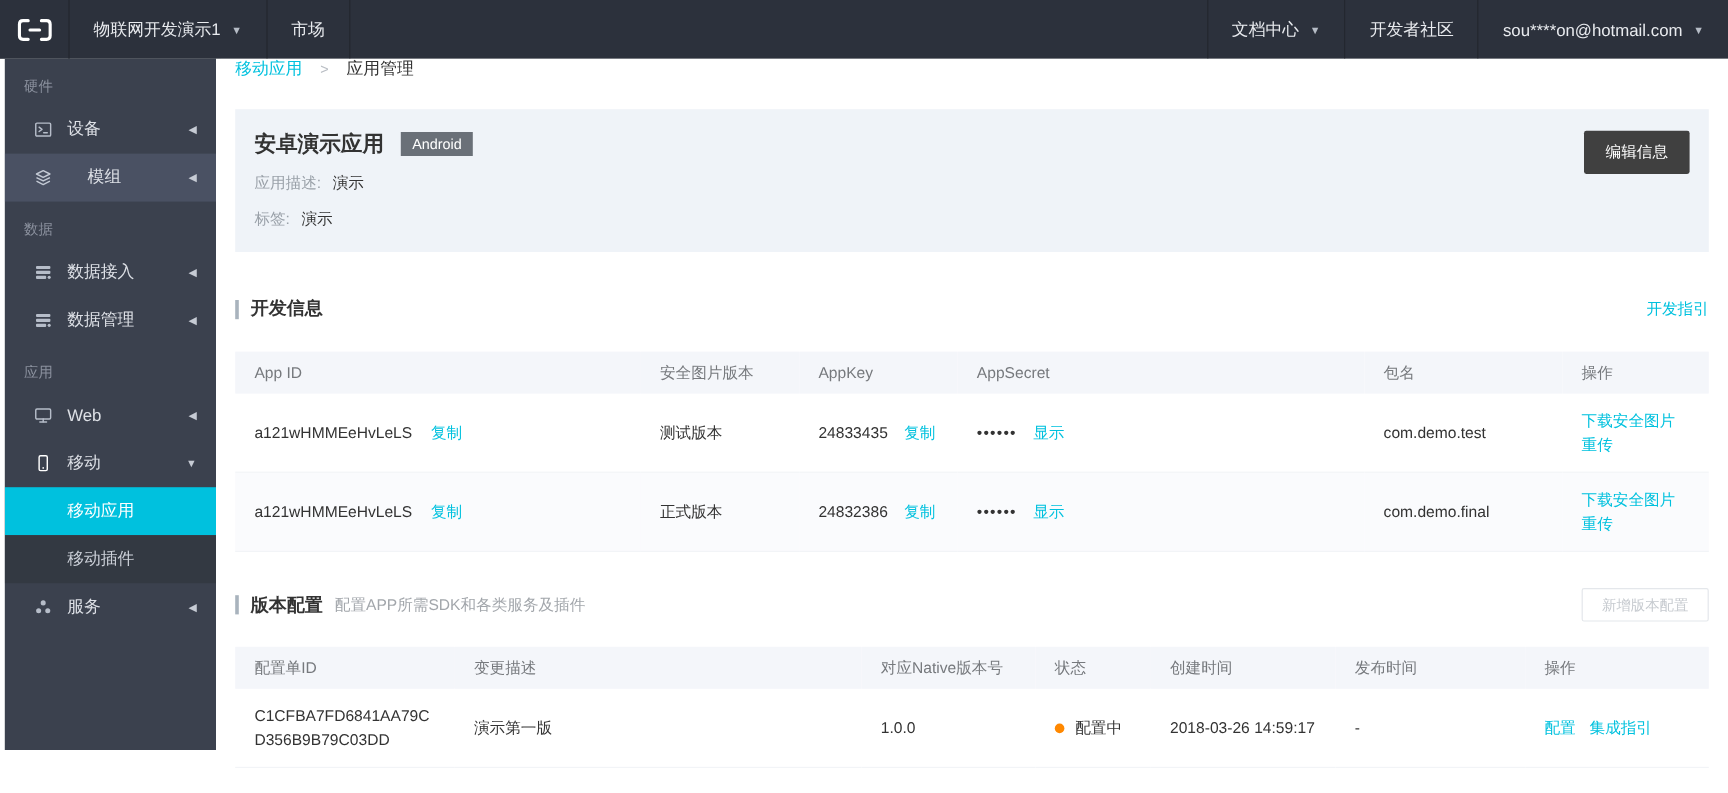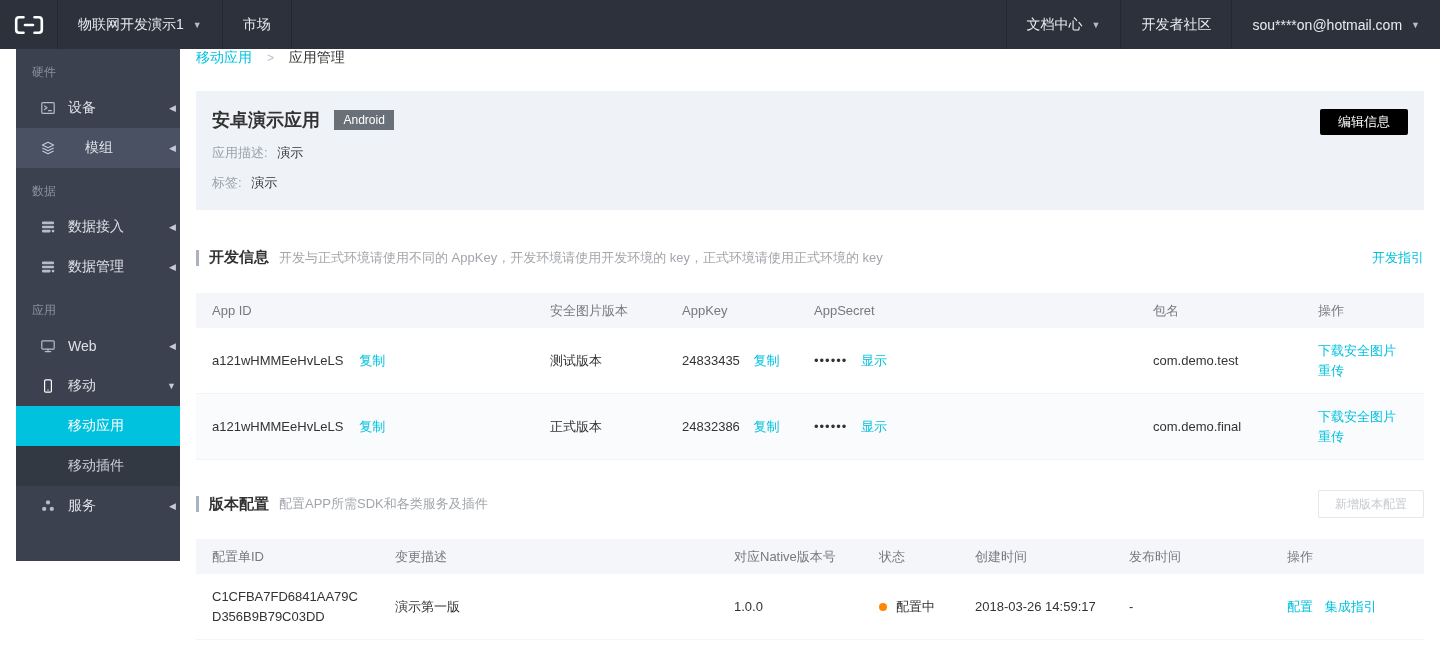--- a/index.html
+++ b/index.html
@@ -18,21 +18,21 @@
   .tb-left { display:flex; align-items:stretch; }
   .tb-right { display:flex; align-items:stretch; margin-left:auto; }
   .topnav-item {
     display:flex; align-items:center; padding:0 20px; cursor:pointer;
     border-left:1px solid #23272f; white-space:nowrap;
   }
   .tb-left .topnav-item:last-child { border-right:1px solid #23272f; }
   .caret { font-size:9px; margin-left:9px; color:#b6bcc6; }
   
   .sidebar {
-    position:absolute; top:49px; left:16px; width:180px; height:512px;
+    position:absolute; top:49px; left:4px; width:180px; height:576px;
     background:#3b414e; overflow:hidden;
   }
   .side-section-label { color:#8b919e; font-size:12px; padding:15px 16px 7px; }
   .side-item {
     height:40px; display:flex; align-items:center;
     padding:0 20px 0 24px; color:#dde0e6; font-size:14px; cursor:pointer;
   }
   .side-item.hovered { background:#4a5163;gap:17px; }
   .side-item .icon { width:16px; height:16px; display:flex; align-items:center; justify-content:center; }
   .side-item .label { margin-left:12px; }
@@ -58,22 +58,22 @@
   }
   .app-title { font-size:18px; font-weight:bold; color:#333; }
   .badge {
     display:inline-block; background:#6a7078; color:#fff; font-size:12px;
     padding:3px 9px; margin-left:10px; vertical-align:2px;
   }
   .meta-row { margin-top:12px; font-size:13px; }
   .meta-label { color:#9aa1a9; }
   .meta-value { color:#333; margin-left:6px; }
   .edit-btn {
-    position:absolute; top:18px; right:16px; background:#000000; color:#fff;
-    font-size:13px; height:26px; padding:0 18px; border:none; border-radius:2px;
+    position:absolute; top:18px; right:16px; background:#404040; color:#fff;
+    font-size:13px; height:36px; padding:0 18px; border:none; border-radius:2px;
     cursor:pointer; font-family:inherit;
   }
   
   .section-head { margin-top:38px; display:flex; align-items:center; }
   .section-head.compact { margin-top:30px; }
   .section-bar { width:3px; height:16px; background:#a9b3bd; margin-right:10px; flex:none; }
   .section-title { font-size:15px; font-weight:bold; color:#333; }
   .section-sub { font-size:13px; color:#a2a6ab; margin-left:10px; }
   .section-link { margin-left:auto; color:#00c1de; font-size:13px; cursor:pointer; }
   .ghost-btn {
@@ -260,21 +260,20 @@
     <div class="meta-row">
       <span class="meta-label">标签:</span>
       <span class="meta-value">演示</span>
     </div>
     <button class="edit-btn">编辑信息</button>
   </section>
 
   <div class="section-head">
     <span class="section-bar"></span>
     <span class="section-title">开发信息</span>
-    <span class="section-sub">开发与正式环境请使用不同的 AppKey，开发环境请使用开发环境的 key，正式环境请使用正式环境的 key</span>
     <span class="section-link">开发指引</span>
   </div>
 
   <table class="tbl1">
     <colgroup>
       <col style="width:338px">
         <col style="width:132px">
         <col style="width:132px">
       <col style="width:339px">
         <col style="width:165px">

